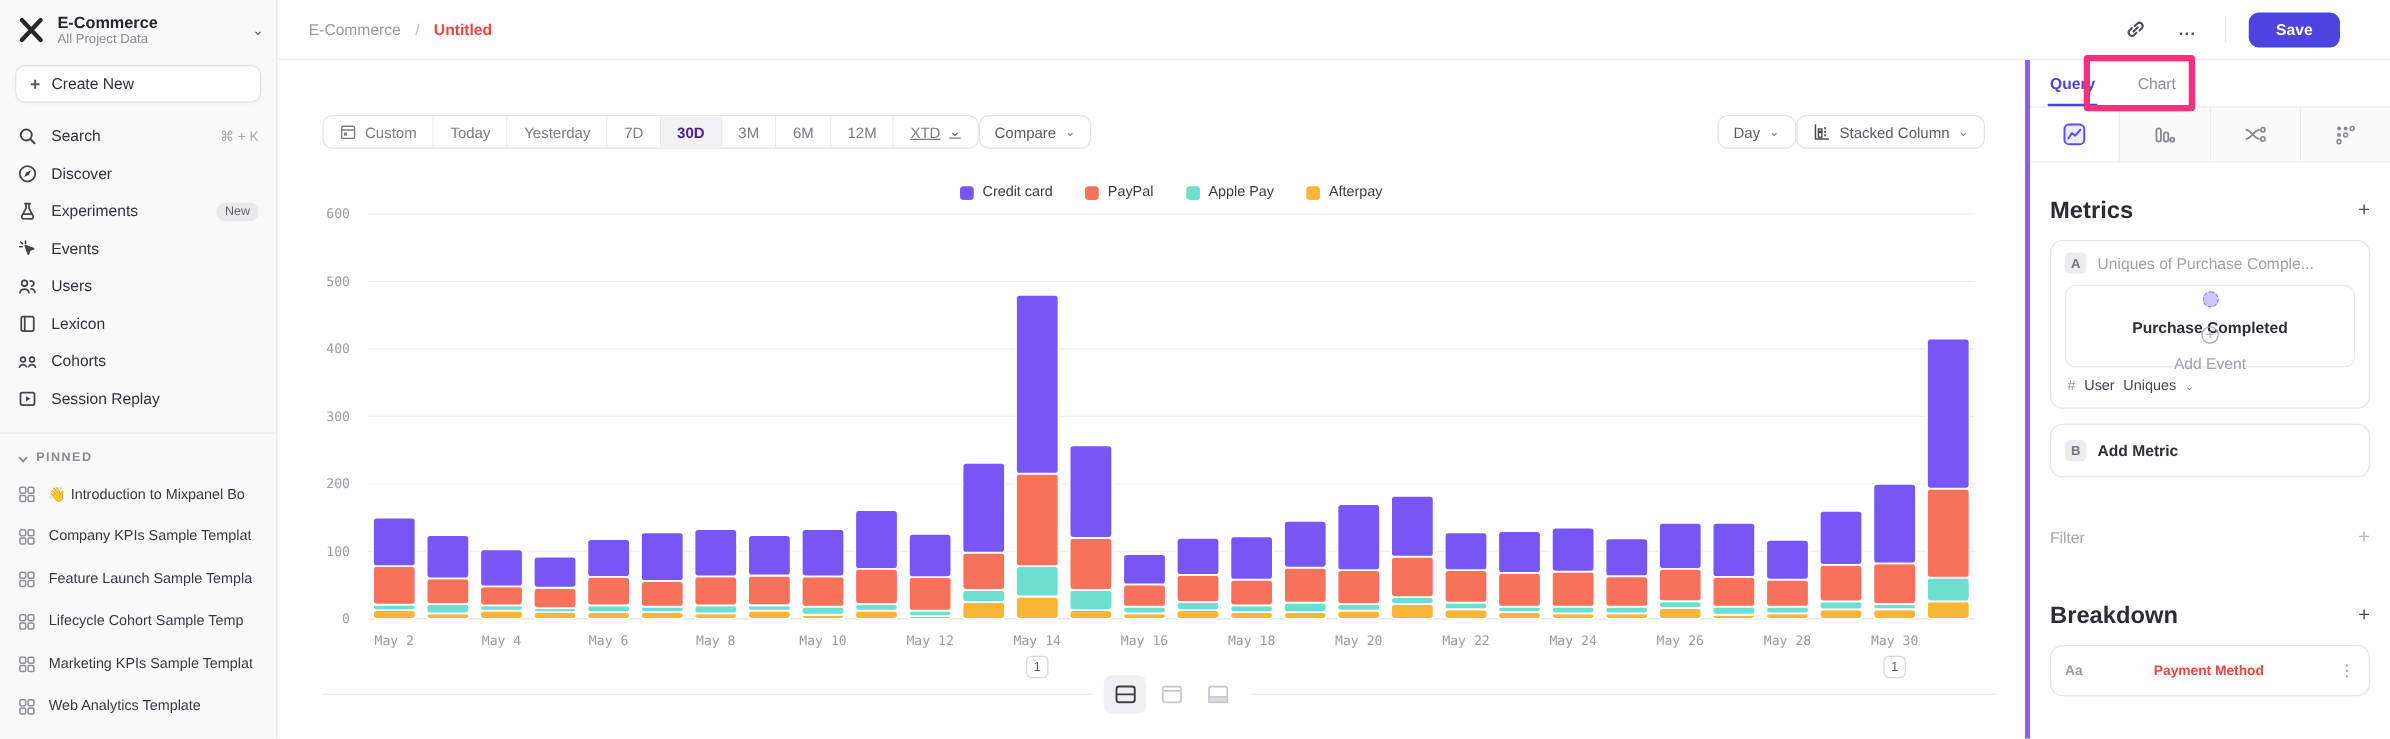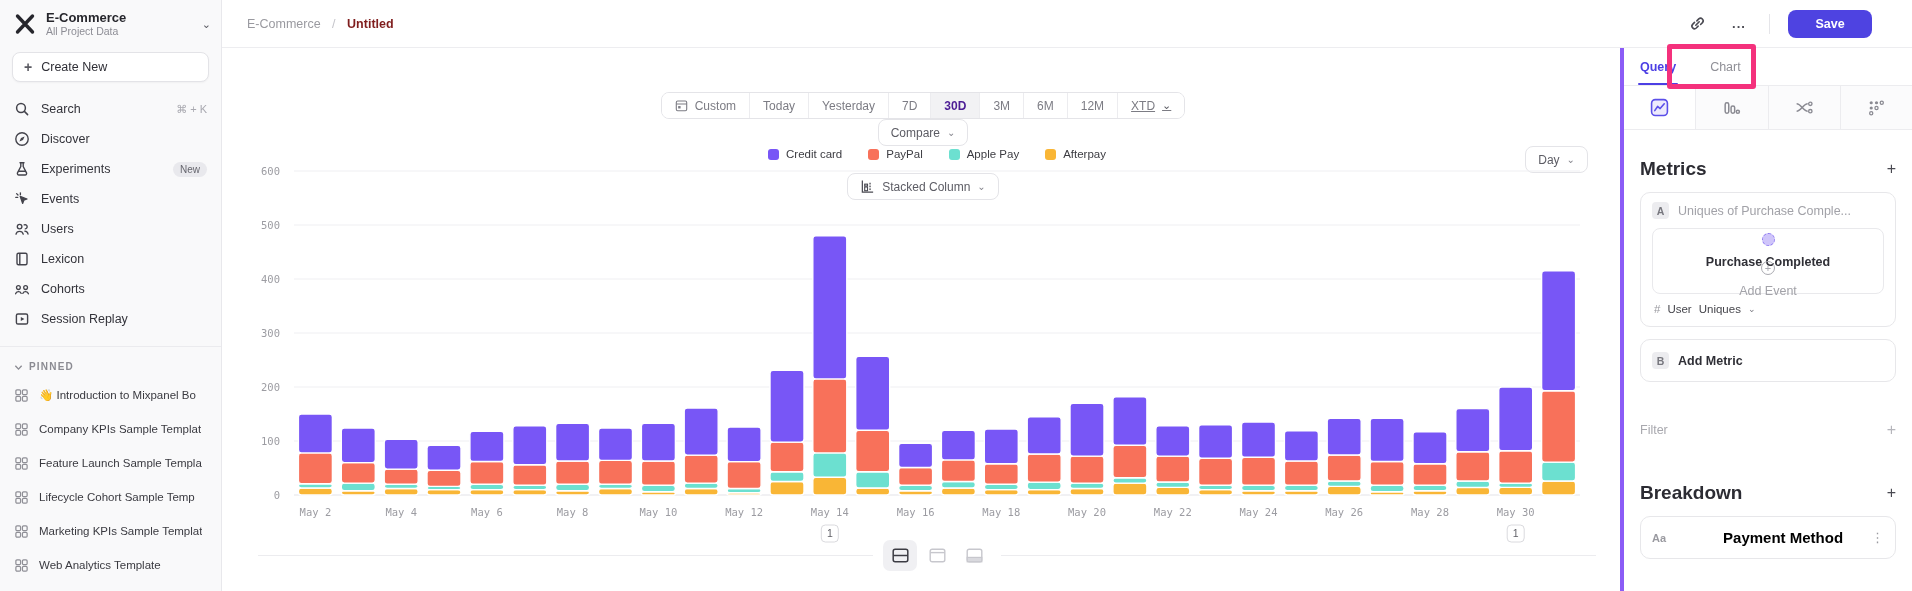--- a/index.html
+++ b/index.html
@@ -43,34 +43,34 @@
 
   
   .main { flex:1; display:flex; flex-direction:column; min-width:0; }
   .topbar {
     height:48px; border-bottom:1px solid #ededf0; display:flex; align-items:center;
     padding:0 40px 0 25px; background:#fff;
   }
   .crumb { font-size:12.5px; }
   .crumb .c-proj { color:#9a9aa0; cursor:pointer; }
   .crumb .c-sep { color:#c4c4ca; margin:0 8px; }
-  .crumb .c-page { color:#7f1d1d; font-weight:bold; cursor:pointer; }
+  .crumb .c-page { color:#ef4444; font-weight:bold; cursor:pointer; }
   .topbar-right { margin-left:auto; display:flex; align-items:center; gap:18px; }
   .icon-btn { width:24px; height:24px; display:flex; align-items:center; justify-content:center; color:#4a4a52; cursor:pointer; }
   .tb-divider { width:1px; height:20px; background:#e5e5e9; }
   .save-btn {
-    width:84px; height:28px; border:none; border-radius:8px; color:#fff;
+    width:73px; height:28px; border:none; border-radius:8px; color:#fff;
     font-size:12.5px; font-weight:bold; cursor:pointer; font-family:inherit;
   }
 
   .content { flex:1; display:flex; min-height:0; }
   .canvas { flex:1; position:relative; background:#fff; min-width:0; }
 
   
-  .chart-toolbar { position:absolute; left:36px; right:32px; top:44px; display:flex; align-items:center;flex-direction:column; }
+  .chart-toolbar { position:absolute; left:36px; right:32px; top:44px; display:flex; align-items:flex-end; }
   .seg {
     display:flex; align-items:stretch; border:1px solid #e4e4e8; border-radius:8px; overflow:hidden; background:#fff; height:27px;
   }
   .seg-item {
     display:flex; align-items:center; gap:7px; padding:0 13px; font-size:12px; color:#7c7c84;
     border-right:1px solid #ececef; cursor:pointer; background:#fff; white-space:nowrap;
   }
   .seg-item:last-child { border-right:none;text-decoration:underline; }
   .seg-item.active { color:#4c1d95; font-weight:bold; background:#f2f2f4; }
   .seg-item .cal { width:13px; height:13px; display:flex; color:#7c7c84; }
@@ -127,21 +127,21 @@
   .inner-card { border:1px solid #e9e9ec; border-radius:8px; margin-top:9px; padding:4px 9px; }
   .inner-row { display:flex; align-items:center; gap:9px; height:28px; font-size:12.5px; cursor:pointer;flex-direction:column; }
   .event-dot { width:13px; height:13px; border-radius:50%; background:#cfc5fa; border:1.5px dashed #8d78f2; flex:none; }
   .event-name { color:#2f2f36; font-weight:bold; font-size:12.5px; }
   .addevent { color:#a2a2a8; }
   .addevent-icon { width:14px; height:14px; border:1.2px solid #a9a9b0; border-radius:50%; color:#a9a9b0; font-size:11px; line-height:12px; text-align:center; flex:none; }
   .agg-row { display:flex; align-items:center; gap:7px; margin:9px 2px 2px 2px; font-size:11.5px; color:#46464c; cursor:pointer; }
   .agg-row .hash { color:#9a9aa0; }
   .agg-row .chev { font-size:9px; color:#7a7a82; }
   .addmetric-label { font-size:12.5px; font-weight:bold; color:#2f2f36; }
-  .bd-label { font-size:15px; font-weight:bold; color:#000000;padding-left:48px; }
+  .bd-label { font-size:11px; font-weight:bold; color:#ef4444;padding-left:48px; }
   .aa-badge { color:#9a9aa0; font-size:11px; font-weight:bold; flex:none; }
   .kebab { margin-left:auto; color:#9a9aa0; font-size:13px; cursor:pointer; letter-spacing:0; }
   .mt40 { margin-top:40px; } .mt44 { margin-top:44px; }
 </style>
 </head>
 <body>
 
 <div class="app">
 
   <aside class="sidebar">

